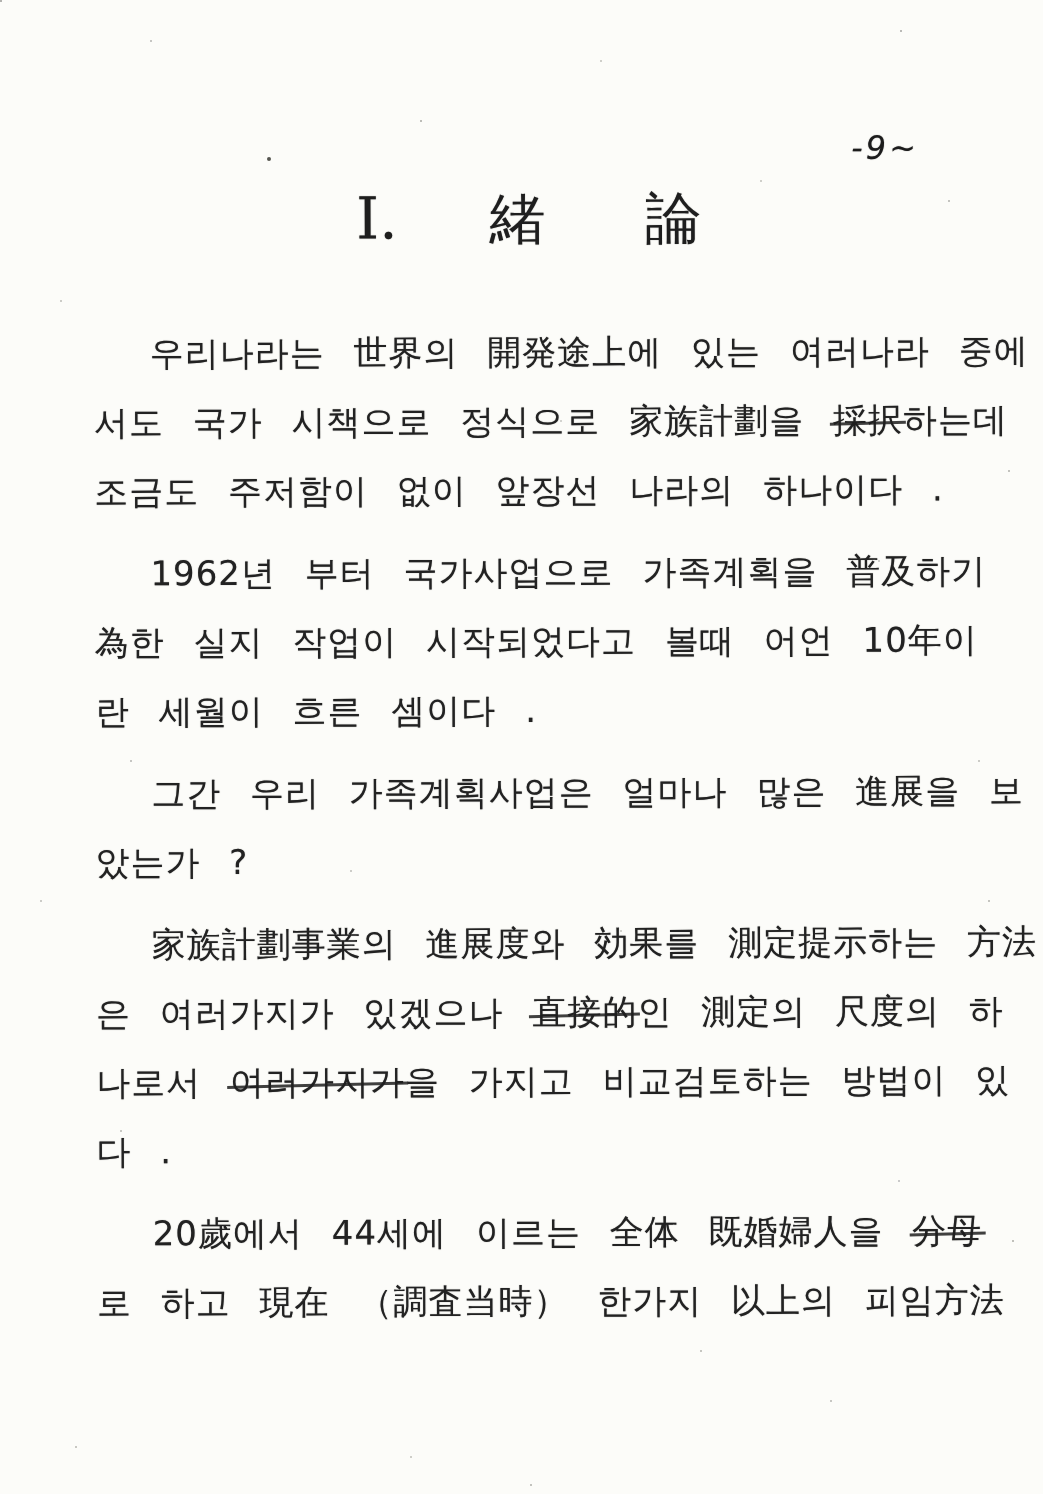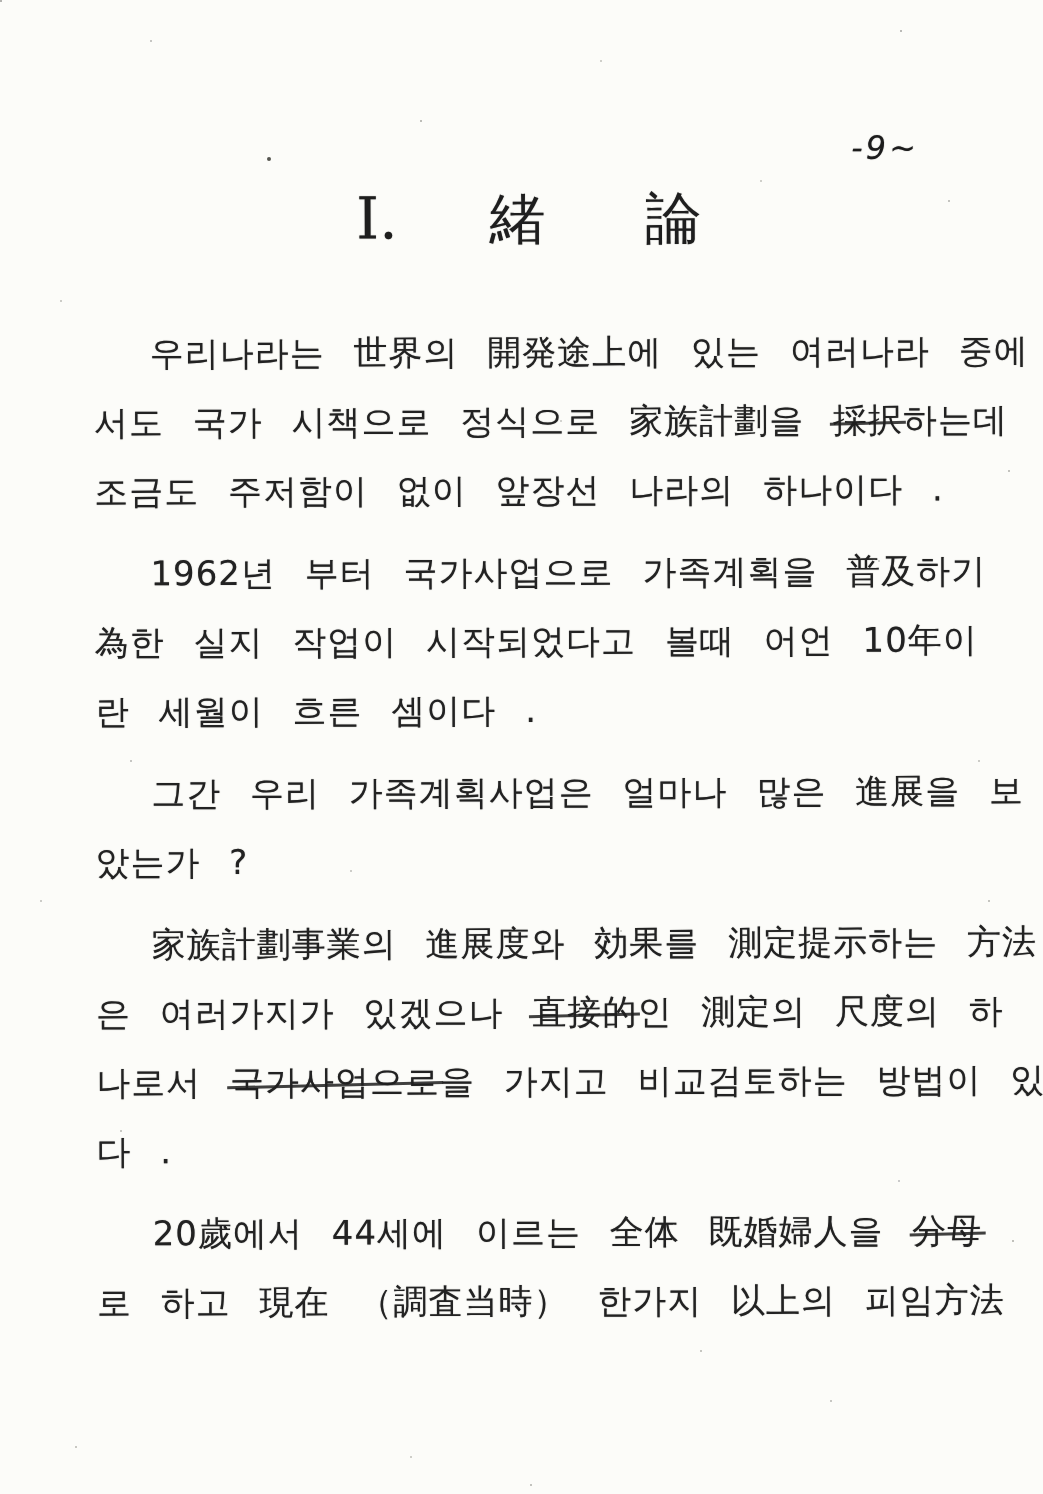--- a/index.html
+++ b/index.html
@@ -123,20 +123,20 @@
         <div class="line indent"><span class="seg">우리나라는 世界의 開発途上에 있는 여러나라 중에</span></div>
         <div class="line"><span class="seg">서도 국가 시책으로 정식으로 家族計劃을 </span><span class="seg strike">採択</span><span class="seg">하는데</span></div>
         <div class="line"><span class="seg">조금도 주저함이 없이 앞장선 나라의 하나이다 .</span></div>
         <div class="line indent para-start"><span class="seg">1962년 부터 국가사업으로 가족계획을 普及하기</span></div>
         <div class="line"><span class="seg">為한 실지 작업이 시작되었다고 볼때 어언 10年이</span></div>
         <div class="line"><span class="seg">란 세월이 흐른 셈이다 .</span></div>
         <div class="line indent para-start"><span class="seg">그간 우리 가족계획사업은 얼마나 많은 進展을 보</span></div>
         <div class="line"><span class="seg">았는가 ?</span></div>
         <div class="line indent para-start"><span class="seg">家族計劃事業의 進展度와 効果를 測定提示하는 方法</span></div>
         <div class="line"><span class="seg">은 여러가지가 있겠으나 </span><span class="seg strike">直接的</span><span class="seg">인 測定의 尺度의 하</span></div>
-        <div class="line"><span class="seg">나로서 </span><span class="seg strike">국가사업으로</span><span class="seg">을 가지고 비교검토하는 방법이 있</span></div>
+        <div class="line"><span class="seg">나로서 </span><span class="seg strike">여러가지가</span><span class="seg">을 가지고 비교검토하는 방법이 있</span></div>
         <div class="line"><span class="seg">다 .</span></div>
         <div class="line indent para-start"><span class="seg">20歲에서 44세에 이르는 全体 既婚婦人을 </span><span class="seg strike">分母</span></div>
         <div class="line"><span class="seg">로 하고 現在 （調査当時） 한가지 以上의 피임方法</span></div>
       </div>
 
   </div>
 </div>
 
 </body></html>

